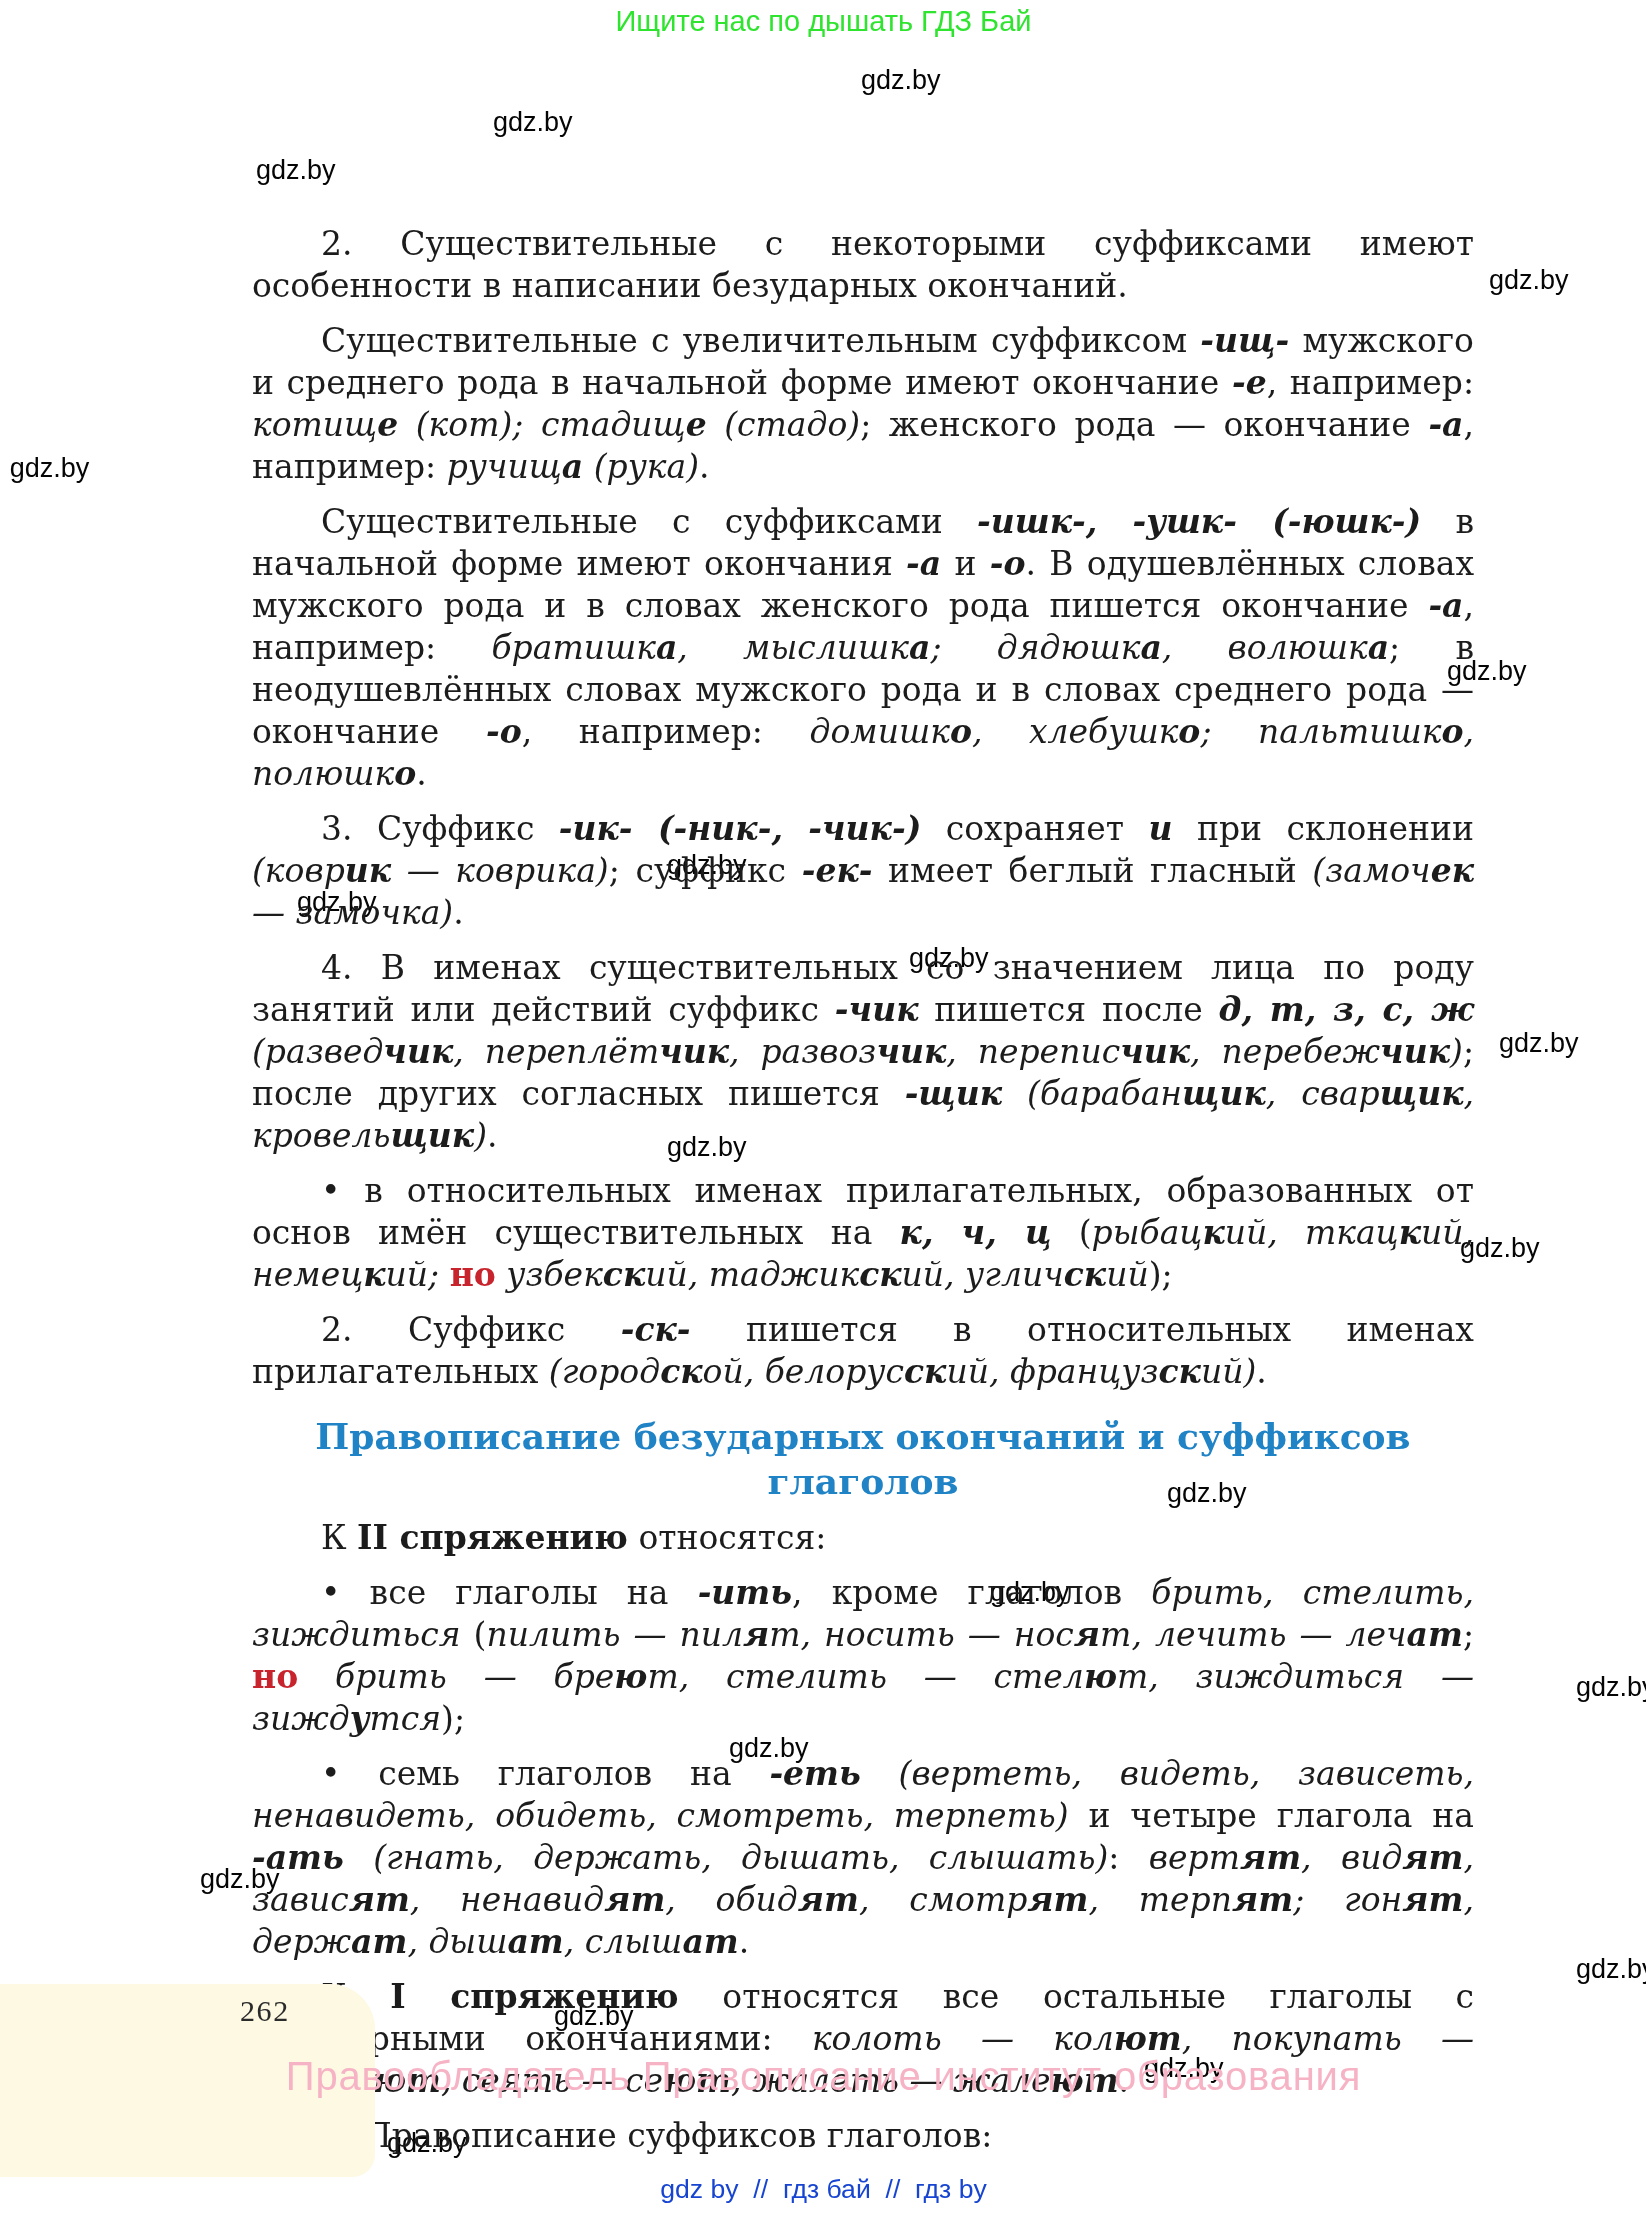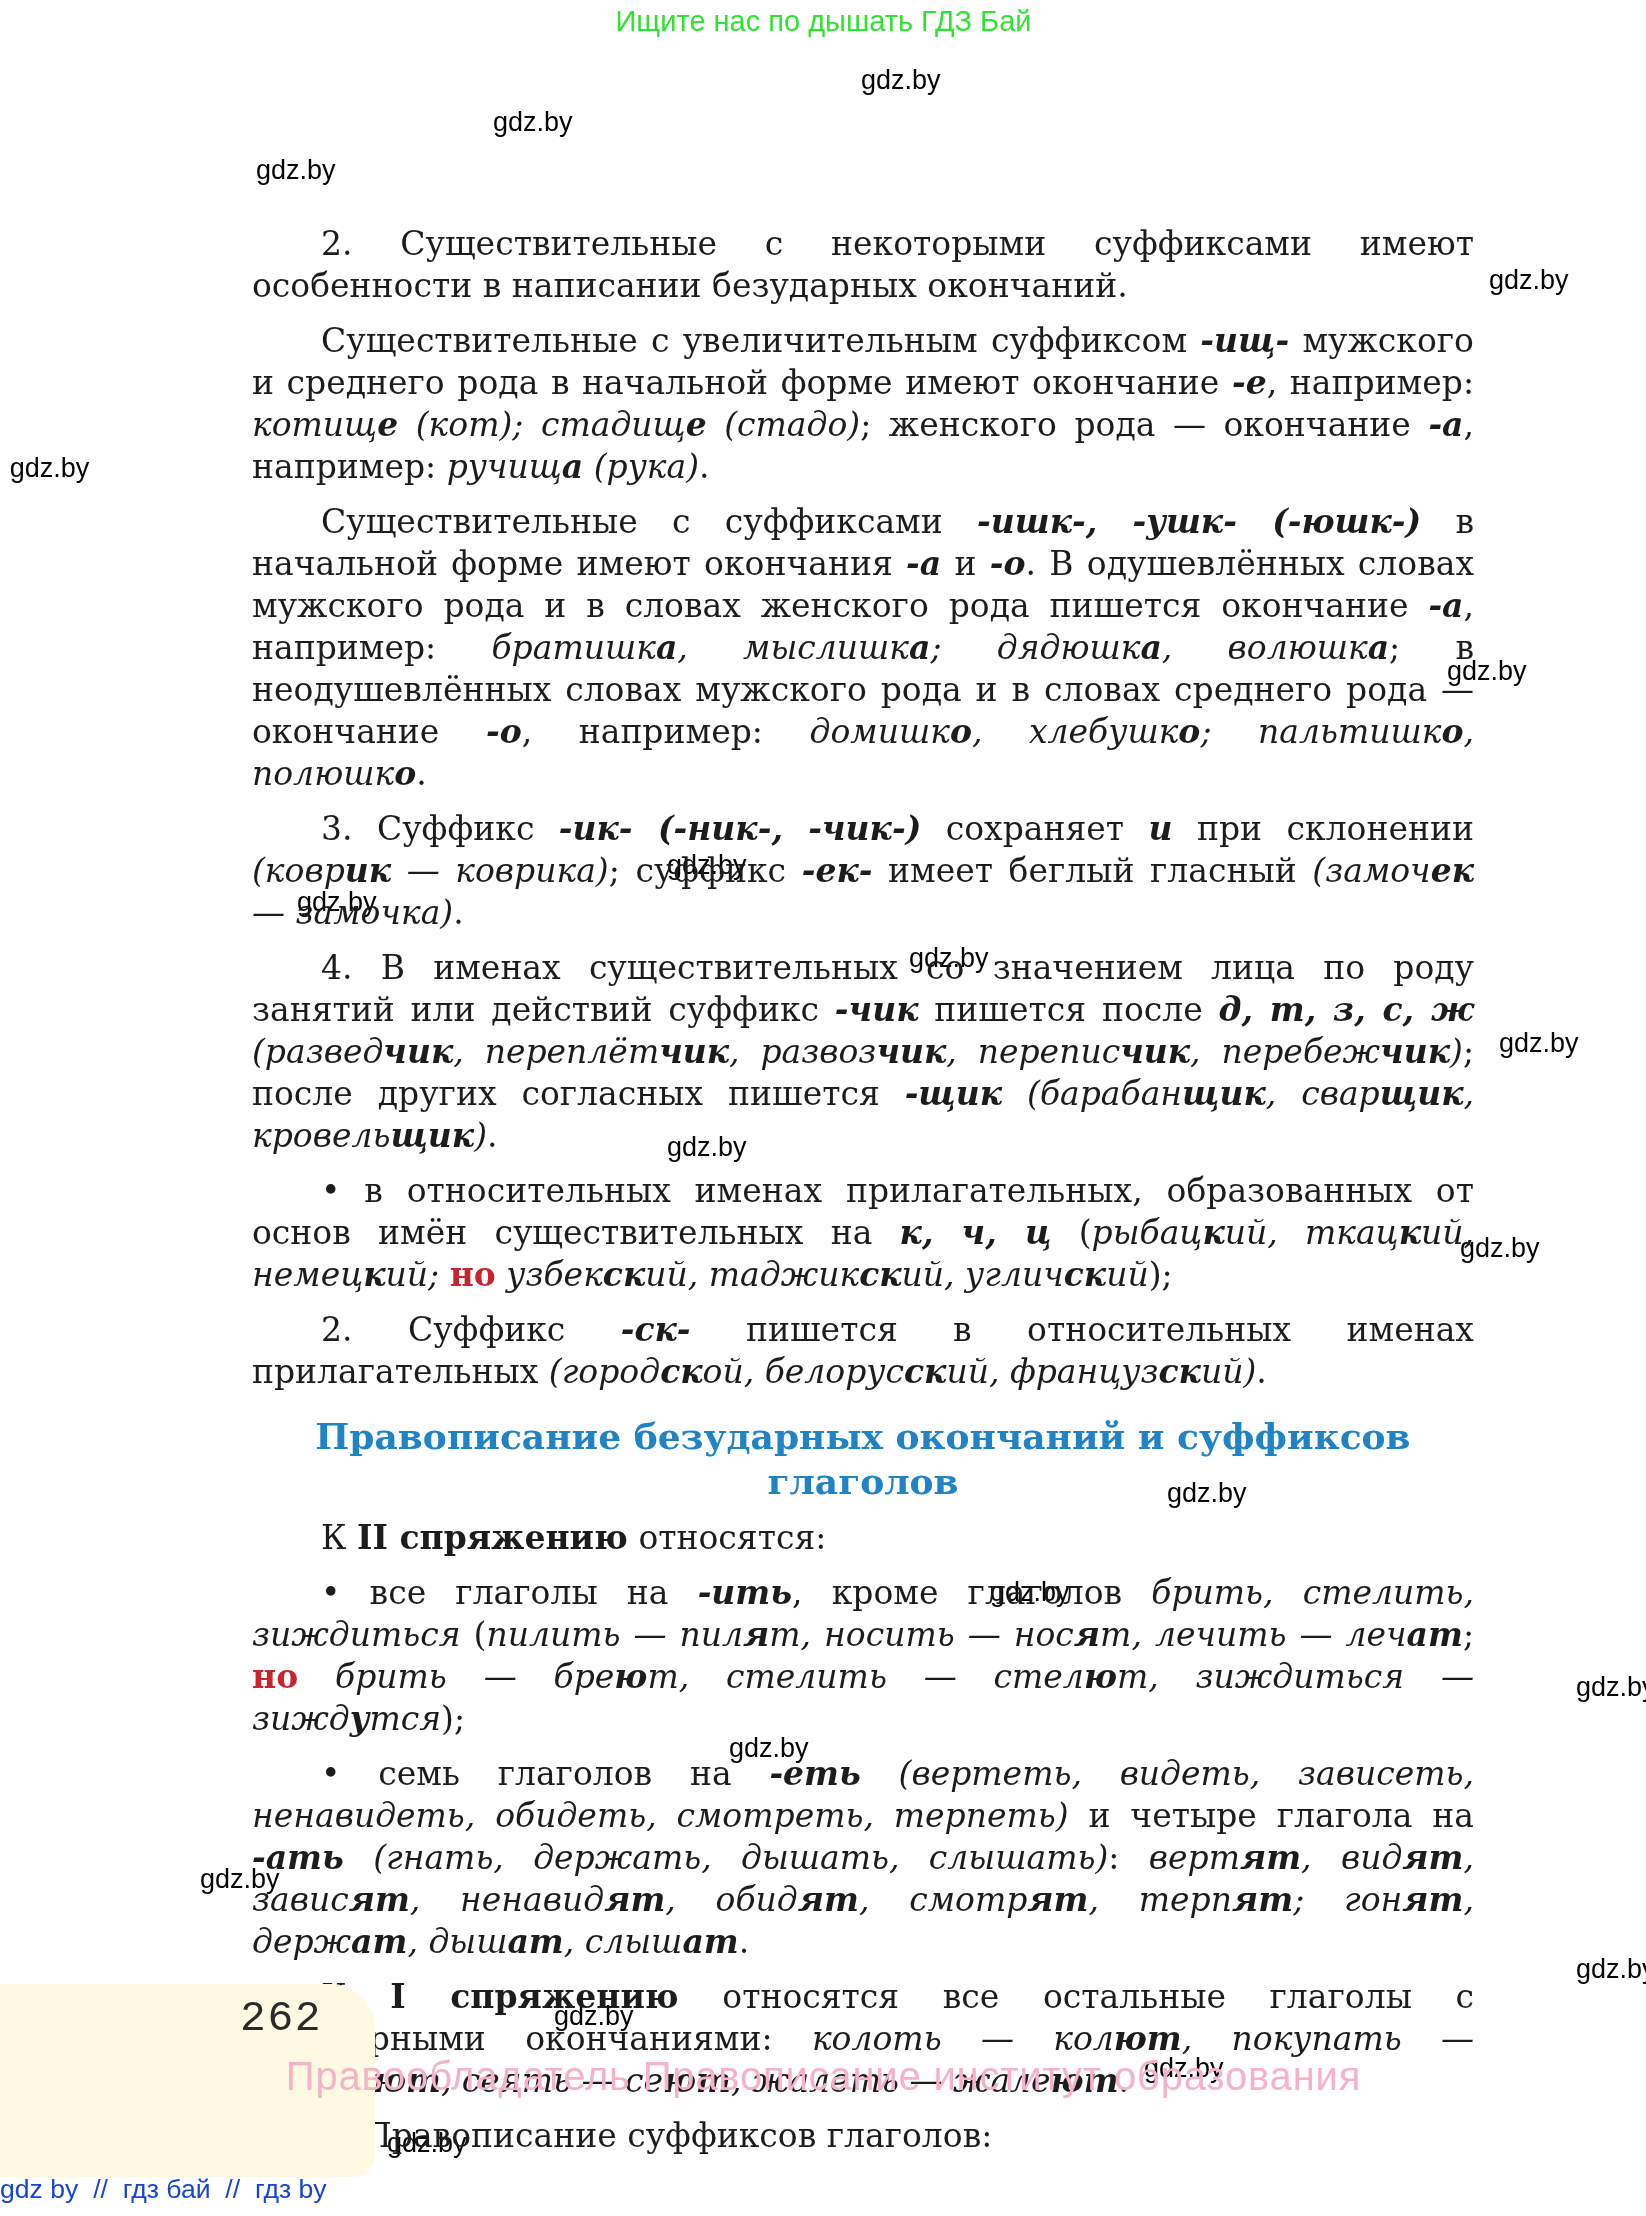--- a/index.html
+++ b/index.html
@@ -47,32 +47,32 @@
   .seg-bi{font-style:italic;font-weight:bold;}
   .seg-b{font-weight:bold;}
   .seg-r{font-weight:bold;color:var(--red);}
   .page-box{
     position:absolute;left:0;top:1984px;width:375px;height:193px;
     background:var(--cream);
     border-radius:0 45px 22.6px 0;
   }
   .page-number{
     position:absolute;left:240px;top:1994px;
-    font-size:43px;color:#2b2b2b;letter-spacing:1.6px;
-    font-family:Liberation Mono, monospace;
+    font-size:30px;color:#2b2b2b;letter-spacing:1.6px;
+    font-family:Liberation Serif, serif;
   }
   .copyright{
     position:absolute;left:0;top:2054px;width:100%;
     text-align:center;
     font-family:"Liberation Sans","DejaVu Sans",sans-serif;
     font-size:40px;color:var(--pink);letter-spacing:0.8px;
   }
   .footer-links{
     position:absolute;left:0;top:2174px;width:100%;
-    text-align:left;white-space:pre;
+    text-align:center;white-space:pre;
     font-family:"Liberation Sans","DejaVu Sans",sans-serif;
     font-size:26.6px;color:var(--linkblue);
   }
 </style>
 </head>
 <body>
 
 <div class="promo">Ищите нас по дышать ГДЗ Бай</div>
 
 <div class="wm-layer">

